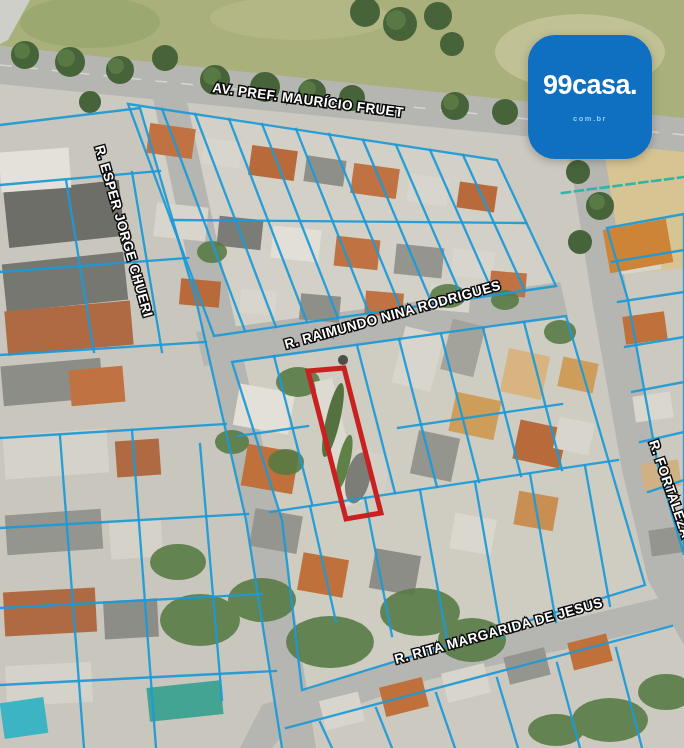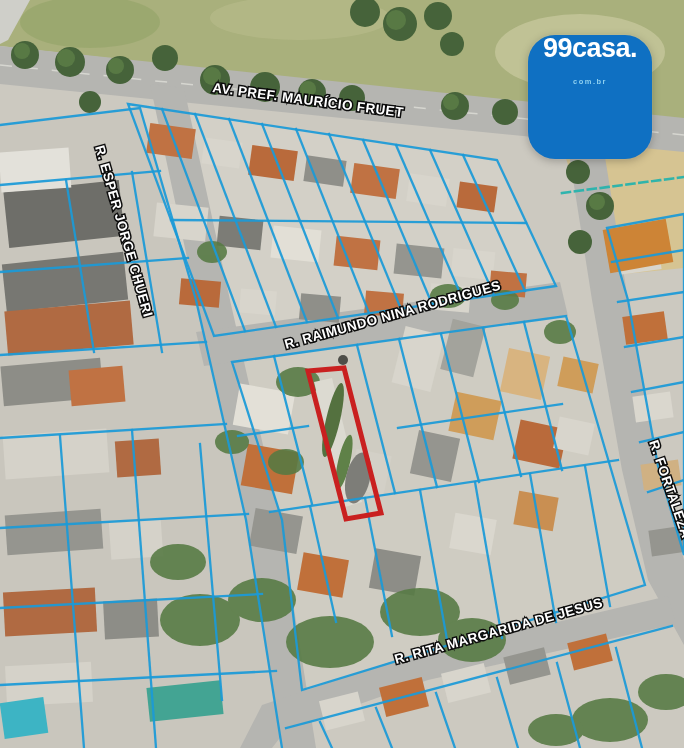--- a/index.html
+++ b/index.html
@@ -16,21 +16,21 @@
   .dashed-teal{stroke:#23b3ac !important;stroke-dasharray:8 5;stroke-width:2.6 !important;}
   .highlight{stroke:var(--highlight,#c92020);stroke-width:5;fill:none;stroke-linejoin:miter;}
   .street-label{
     font:700 13.5px "Liberation Sans",sans-serif;
     fill:#ffffff;stroke:#0c0c0c;stroke-width:3px;paint-order:stroke;
     letter-spacing:.4px;
   }
   .logo{
     position:absolute;left:528px;top:35px;width:124px;height:124px;
     background:var(--logo-bg,#0f70c2);border-radius:27px;
-    display:flex;flex-direction:column;align-items:center;justify-content:flex-start;
+    display:flex;flex-direction:column;align-items:center;justify-content:center;
     box-shadow:0 0 0 1px rgba(255,255,255,.06), 0 2px 8px rgba(0,0,0,.25);
   }
   .logo-text{color:#fff;font-weight:700;font-size:27px;letter-spacing:-.5px;line-height:1;}
   .logo-tagline{color:#8ed0f0;font-weight:700;font-size:7.5px;letter-spacing:1.5px;margin-top:15px;text-transform:lowercase;}
 </style>
 </head>
 <body>
 
 <div class="stage">
 <svg viewBox="0 0 684 748" width="684" height="748">

